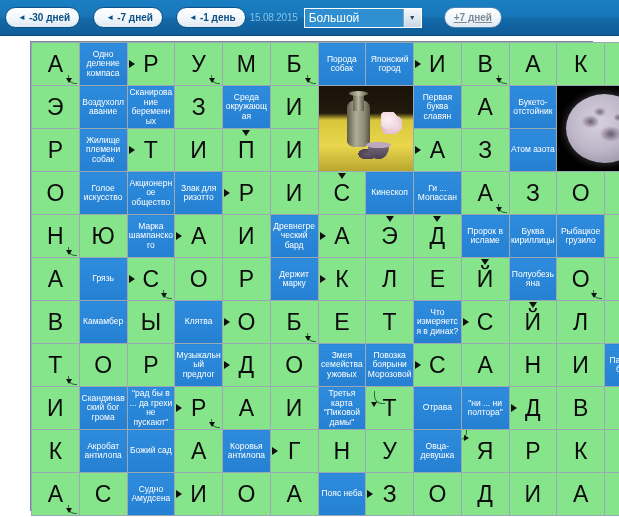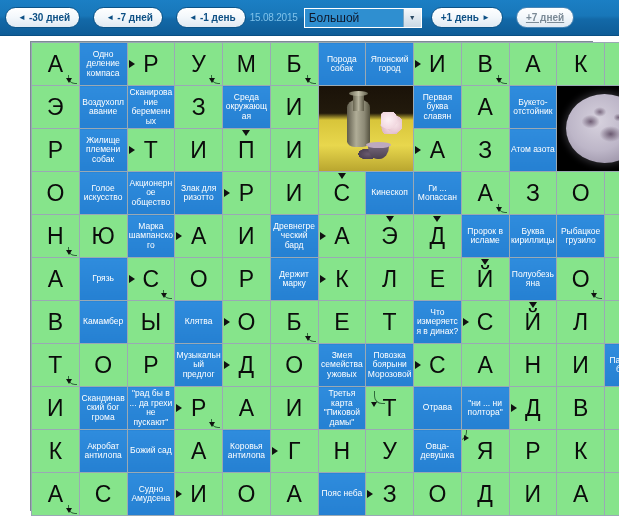--- a/index.html
+++ b/index.html
@@ -69,21 +69,21 @@
     width: 118px;
     height: 20px;
     background: #2f8fd0;
     border: 1px solid #ffffff;
     box-sizing: border-box;
     display: flex;
     align-items: center;
     cursor: pointer;
   }
   .tb-select .sel-text {
-    color: #0f172a;
+    color: #ffffff;
     font-size: 12px;
     padding-left: 4px;
     flex: 1;
     white-space: nowrap;
     overflow: hidden;
   }
   .tb-select .sel-arrow {
     width: 17px;
     height: 18px;
     background: linear-gradient(to bottom,#f4f8fb,#c9d8e4);
@@ -299,24 +299,20 @@
     </div>
 
     <div class="tb-date">15.08.2015</div>
 
     <div class="tb-select">
       <span class="sel-text">Большой</span>
       <span class="sel-arrow">▼</span>
     </div>
     <div class="tb-gap-sm"></div>
 
-    <div class="tbtn">
-      <span>+1 день</span>
-      <span class="arr">►</span>
-    </div>
     <div class="tb-gap"></div>
 
     <div class="tbtn dim">
       <span>+7 дней</span>
     </div>
     <div class="tb-gap"></div>
 
   </div>
 
   <div class="grid-wrap">

